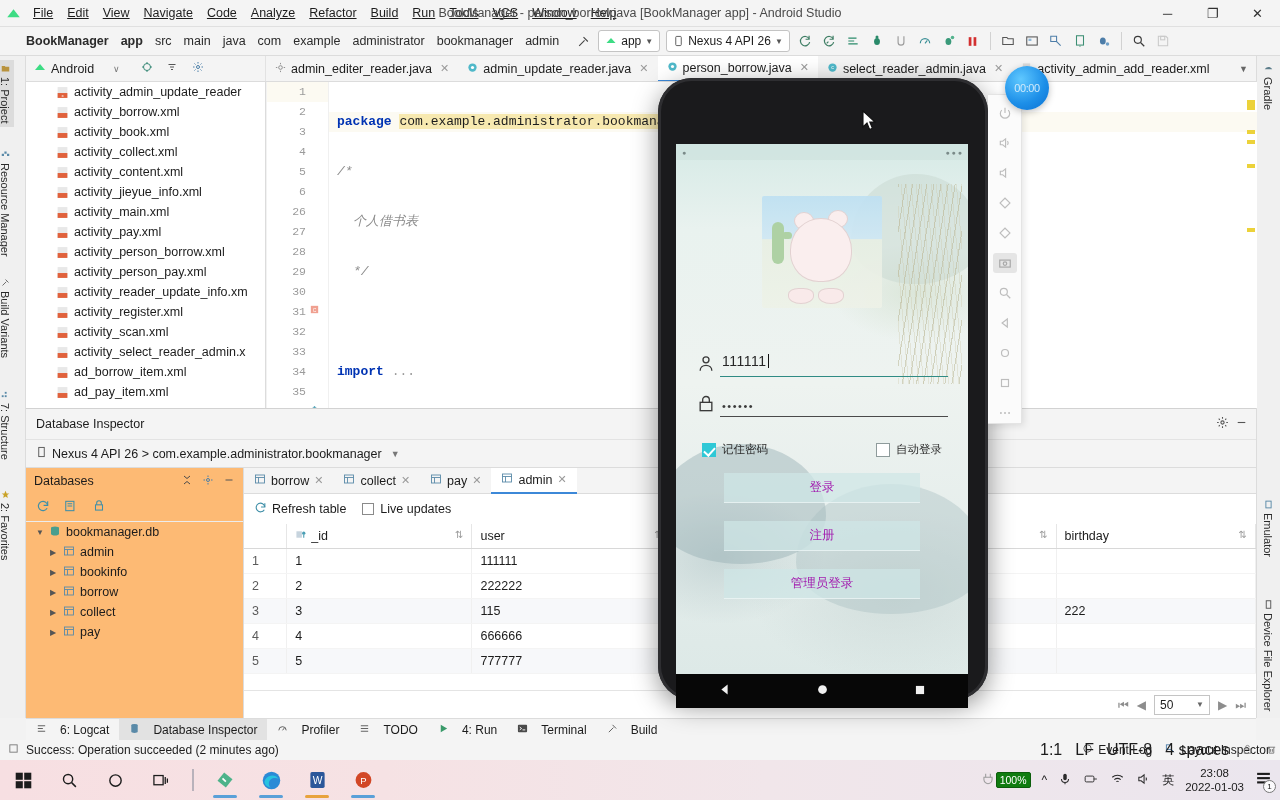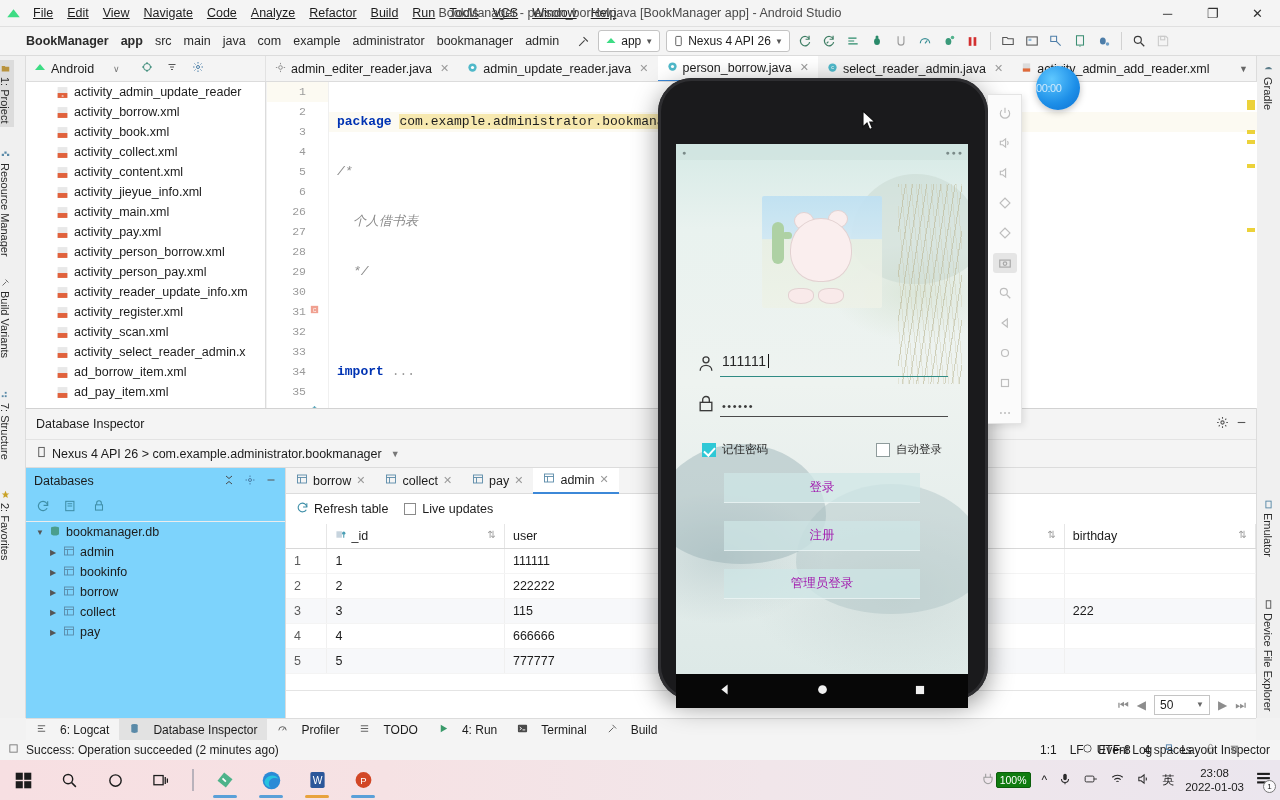--- a/index.html
+++ b/index.html
@@ -125,21 +125,21 @@
     position:absolute; left:26px; top:408px; width:1230px; height:310px;
     background:#f4f4f4; border-top:1px solid #d2d2d2;
   }
   .dbi-title{ height:30px; display:flex; align-items:center; padding-left:10px; font-size:12.5px; }
   .dbi-title .acts{ margin-left:auto; display:flex; gap:6px; padding-right:8px; color:#555;}
   .dbi-dev{
     height:28px; display:flex; align-items:center; gap:5px; padding-left:10px;
     font-size:12.5px; border-top:1px solid #e3e3e3;
   }
   .dbi-body{ position:absolute; left:0; top:58px; right:0; bottom:0; display:flex; }
-  .dbpanel{ width:260px; background:#7dd3fc; border-right:1px solid #dcdcdc; border-top:1px solid #dcdcdc;}
+  .dbpanel{ width:218px; background:#fdba74; border-right:1px solid #dcdcdc; border-top:1px solid #dcdcdc;}
   .dbp-head{ height:26px; display:flex; align-items:center; padding:0 8px; font-size:12.5px; gap:8px;}
   .dbp-head .ic{ margin-left:auto; display:flex; gap:9px; color:#4a4a4a; }
   .dbp-tools{ height:28px; display:flex; align-items:center; gap:14px; padding-left:10px; color:#3a7a9e; border-bottom:1px solid #ececec;}
   .dbnode{ height:20px; display:flex; align-items:center; gap:5px; font-size:12.5px; padding-left:10px;}
   .dbnode.ind{ padding-left:24px; }
   .arrow{ width:8px; font-size:8px; color:#555; }
 
   .dbmain{ flex:1; background:#fff; border-top:1px solid #dcdcdc; position:relative; overflow:hidden;}
   .dbtabs{ height:26px; display:flex; align-items:center; background:#f4f4f4; border-bottom:1px solid #dcdcdc;}
   .dbtab{ height:26px; display:flex; align-items:center; gap:5px; padding:0 10px; font-size:12.5px;}
@@ -276,23 +276,23 @@
     position:absolute; left:330px; top:16px; width:34px; height:330px;
     background:#fbfbfb; border:1px solid #e4e4e4; border-left:none;
     display:flex; flex-direction:column; align-items:center; padding-top:8px; gap:11px;
     box-shadow:2px 2px 7px rgba(0,0,0,.10);
   }
   .esi{ width:24px; height:20px; display:flex; align-items:center; justify-content:center; color:#b9b9b9; border-radius:3px;}
   .esi.sel{ background:#e5e5e5; }
   .mousecur{ position:absolute; left:204px; top:32px; z-index:40; }
 
   .recbadge{
-    position:absolute; left:1036px; top:66px; width:44px; height:44px; border-radius:50%;
+    position:absolute; left:1005px; top:66px; width:44px; height:44px; border-radius:50%;
     background:radial-gradient(circle at 36% 30%, #5fc8ff 0%, #1d8fe8 58%, #0b6fd1 100%);
-    display:flex; align-items:center; justify-content:flex-start; z-index:35;
+    display:flex; align-items:center; justify-content:center; z-index:35;
     box-shadow:0 2px 7px rgba(0,0,0,.25);
   }
   .recbadge span{ color:#cfe9fb; font-size:11px; letter-spacing:-.4px; }
   .blurbars{ position:absolute; right:2px; top:0; width:8px; }
 </style>
 </head>
 <body>
 
 <div id="app">
 
@@ -1110,21 +1110,21 @@
       </span>
       <span style="display:flex;align-items:center;gap:5px;">
         <span><svg width="11" height="11" viewBox="0 0 24 24" fill="none" stroke="#4d7da8" stroke-width="2">
               <rect x="3" y="4" width="11" height="10"></rect>
               <path d="M14 14l6 6"></path>
             </svg></span>
         <span>Layout Inspector</span>
       </span>
     </span>
   </div>
-  <div style="position:absolute;left:1040px;top:740px;height:20px;display:flex;align-items:center;gap:13px;font-size:12px;">
+  <div style="position:absolute;left:1040px;top:740px;height:20px;display:flex;align-items:center;gap:13px;font-size:16px;">
     <span>1:1</span>
     <span>LF</span>
     <span>UTF-8</span>
     <span>4 spaces</span>
     <span><svg width="11" height="11" viewBox="0 0 24 24" fill="none" stroke="#888" stroke-width="2">
           <rect x="5" y="11" width="14" height="9"></rect>
           <path d="M8 11V7a4 4 0 0 1 8 0"></path>
         </svg></span>
     <span><svg width="11" height="11" viewBox="0 0 24 24" fill="none" stroke="#777" stroke-width="2">
           <path d="M4 7h16M7 7v13h10V7M10 11v6M14 11v6"></path>

